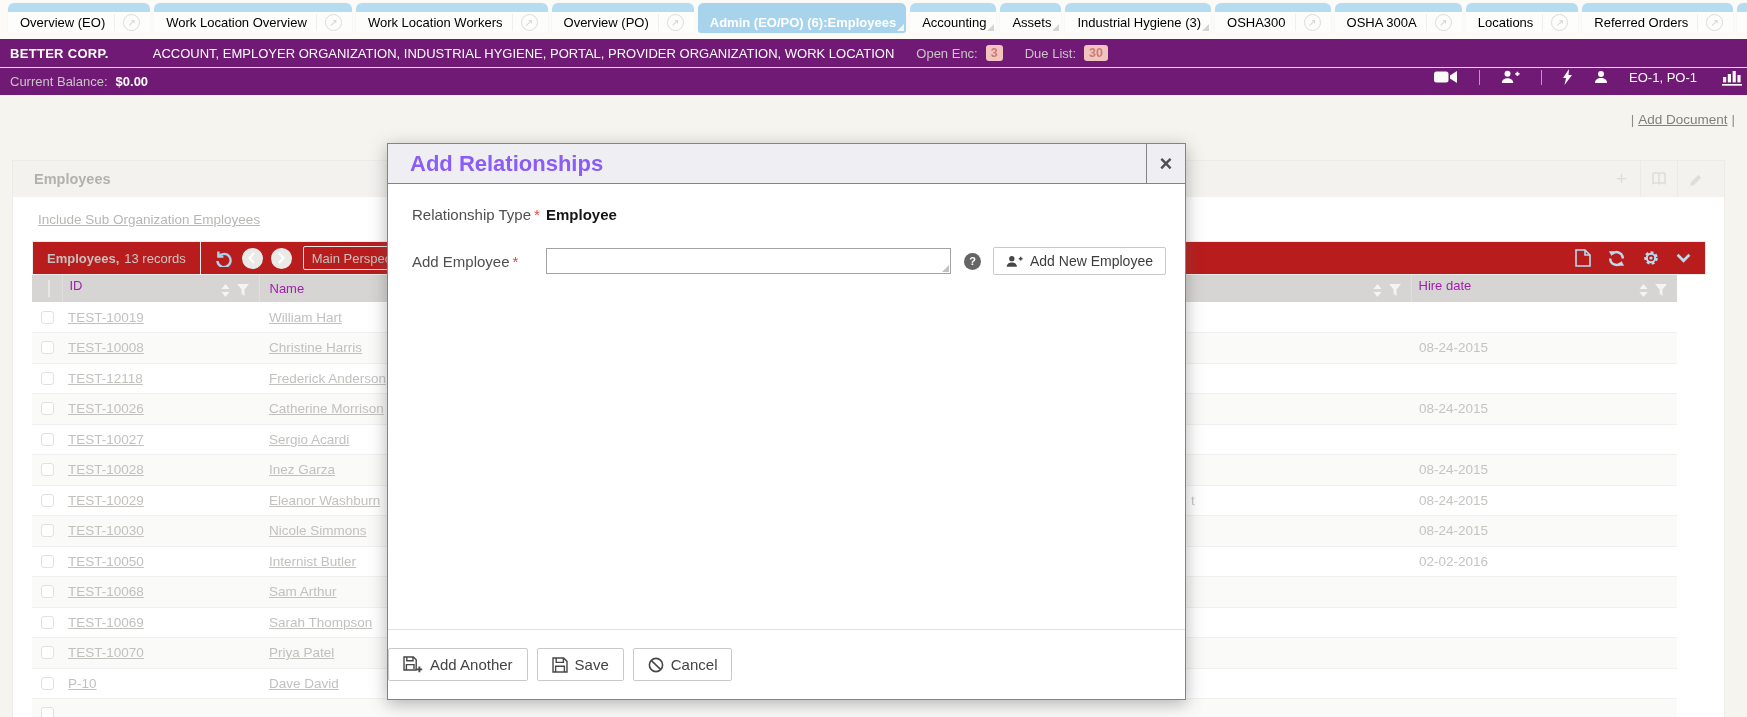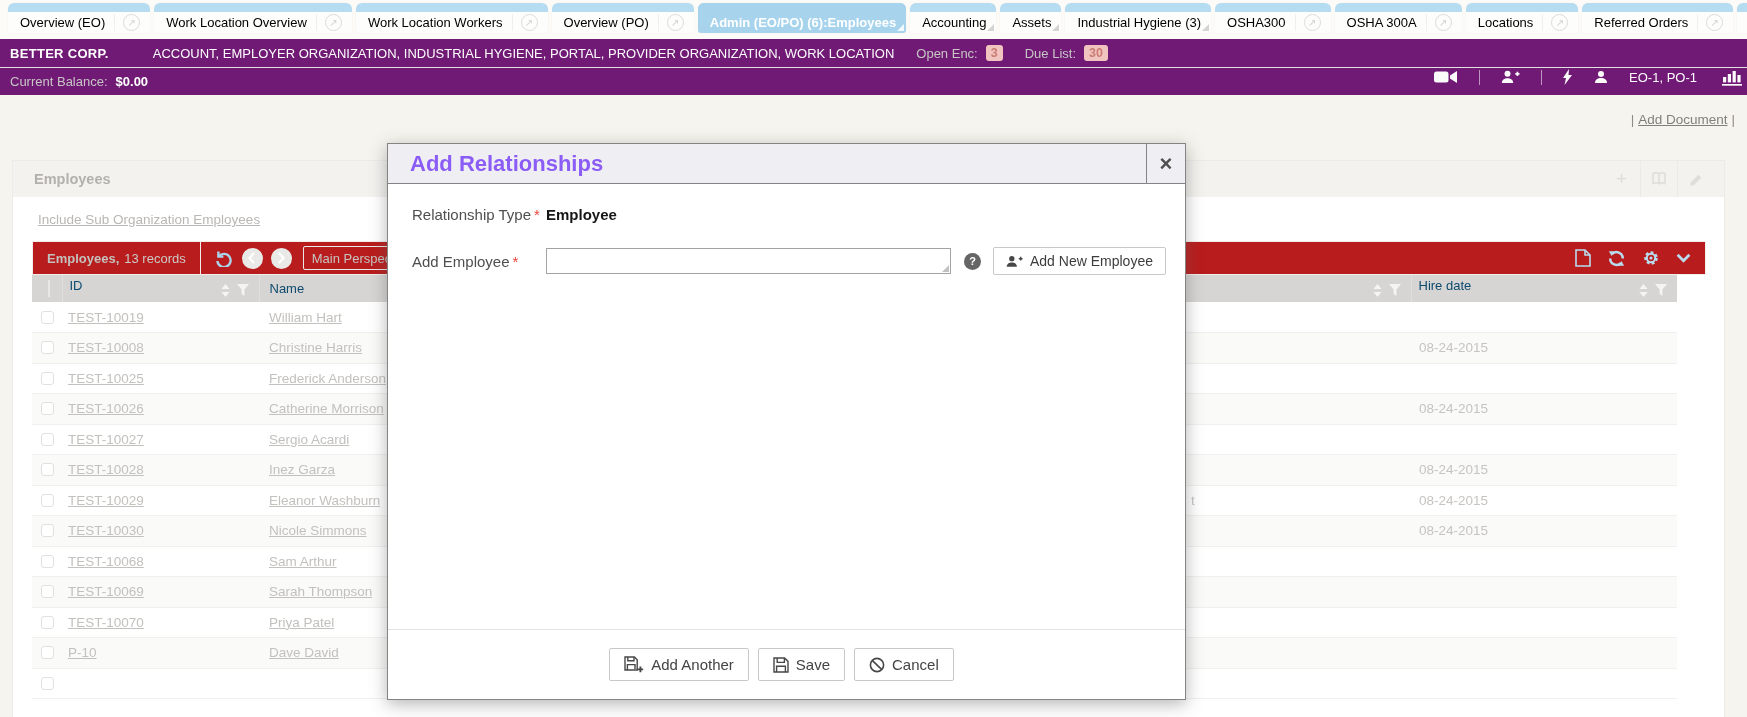--- a/index.html
+++ b/index.html
@@ -71,21 +71,21 @@
              display:flex; align-items:center; justify-content:center; cursor:pointer; }
   .tb-select { margin-left:11px; width:160px; height:24px; border:1px solid #e9e8e5; border-radius:2px;
                display:flex; align-items:center; padding:0 8px; font-size:13px; color:#c6c4c1;
                overflow:hidden; white-space:nowrap; cursor:pointer; }
   .tb-right { margin-left:auto; display:flex; align-items:center; gap:16px; padding-right:14px; }
   .tb-right > span { display:flex; cursor:pointer; }
 
   
   table.grid { margin-left:19px; width:1645px; border-collapse:collapse; table-layout:fixed; }
   .grid thead tr { height:27px; background:#d6d5d3; }
-  .grid th { font-size:13px; font-weight:normal; color:#0c4a6e; text-align:left; padding:0 0 0 7px;
+  .grid th { font-size:13px; font-weight:normal; color:#a21caf; text-align:left; padding:0 0 0 7px;
              border-left:1px solid #e0dfdd; cursor:pointer; }
   .grid th:first-child { border-left:none; }
   .th-tools { float:right; display:flex; align-items:center; gap:7px; margin:6px 10px 0 0; }
   .grid tbody tr { height:30.5px; border-bottom:1px solid #f1f0ee; background:#fff; }
   .grid tbody tr:nth-child(even) { background:#fafaf9; }
   .grid td { font-size:13.5px; color:#c6c4c1; padding:0; overflow:hidden; white-space:nowrap; }
   .grid td.c-id { padding-left:6px; }
   .grid td.c-name { padding-left:10px; }
   .grid td.c-mid { padding-left:420px; }
   .grid td.c-hire { padding-left:8px;margin-left:40px; }
@@ -114,21 +114,21 @@
   .input-wrap::after { content:""; position:absolute; right:2px; bottom:2px; border-style:solid;
                        border-width:0 0 7px 7px; border-color:transparent transparent #c2c2c2 transparent;
                        pointer-events:none; }
   .help-circ { margin-left:13px; width:17px; height:17px; border-radius:50%; background:#656565;
                color:#fff; font-size:11px; font-weight:bold; display:flex; align-items:center;
                justify-content:center; cursor:pointer; flex:0 0 auto; }
   .btn { height:28px; background:#fff; border:1px solid #c9c9c9; border-radius:2px; display:flex;
          align-items:center; gap:7px; padding:0 12px; font-size:14px; color:#3d3d3d; cursor:pointer; }
   .btn-addnew { margin-left:12px; }
   .modal-footer { position:absolute; left:0; right:0; bottom:0; height:70px; border-top:1px solid #e3e3e3;
-                  display:flex; align-items:center; justify-content:center; gap:9px; padding-right:10px; }
+                  display:flex; align-items:center; justify-content:flex-start; gap:9px; padding-right:10px; }
   .btn-footer { height:33px; font-size:15px; color:#444; padding:0 14px; }
 </style>
 </head>
 <body>
 
 <div class="screen">
 
   <div class="tabbar">
   <div class="tab external">
     <span class="tab-label">Overview (EO)</span>
@@ -416,21 +416,21 @@
     <td class="c-id"><a>TEST-10008</a></td>
     <td class="c-name"><a>Christine Harris</a></td>
     <td class="c-mid"></td>
     <td class="c-hire">08-24-2015</td>
   </tr>
 
   <tr>
     <td>
               <div class="cb"></div>
             </td>
-    <td class="c-id"><a>TEST-10025</a></td>
+    <td class="c-id"><a>TEST-12118</a></td>
     <td class="c-name"><a>Frederick Anderson</a></td>
     <td class="c-mid"></td>
     <td class="c-hire"></td>
   </tr>
 
   <tr>
     <td>
               <div class="cb"></div>
             </td>
     <td class="c-id"><a>TEST-10026</a></td>
@@ -472,20 +472,29 @@
   <tr>
     <td>
               <div class="cb"></div>
             </td>
     <td class="c-id"><a>TEST-10030</a></td>
     <td class="c-name"><a>Nicole Simmons</a></td>
     <td class="c-mid"></td>
     <td class="c-hire">08-24-2015</td>
   </tr>
 
+  <tr>
+    <td>
+              <div class="cb"></div>
+            </td>
+    <td class="c-id"><a>TEST-10050</a></td>
+    <td class="c-name"><a>Internist Butler</a></td>
+    <td class="c-mid"></td>
+    <td class="c-hire">02-02-2016</td>
+  </tr>
 
   <tr>
     <td>
               <div class="cb"></div>
             </td>
     <td class="c-id"><a>TEST-10068</a></td>
     <td class="c-name"><a>Sam Arthur</a></td>
     <td class="c-mid"></td>
     <td class="c-hire"></td>
   </tr>

